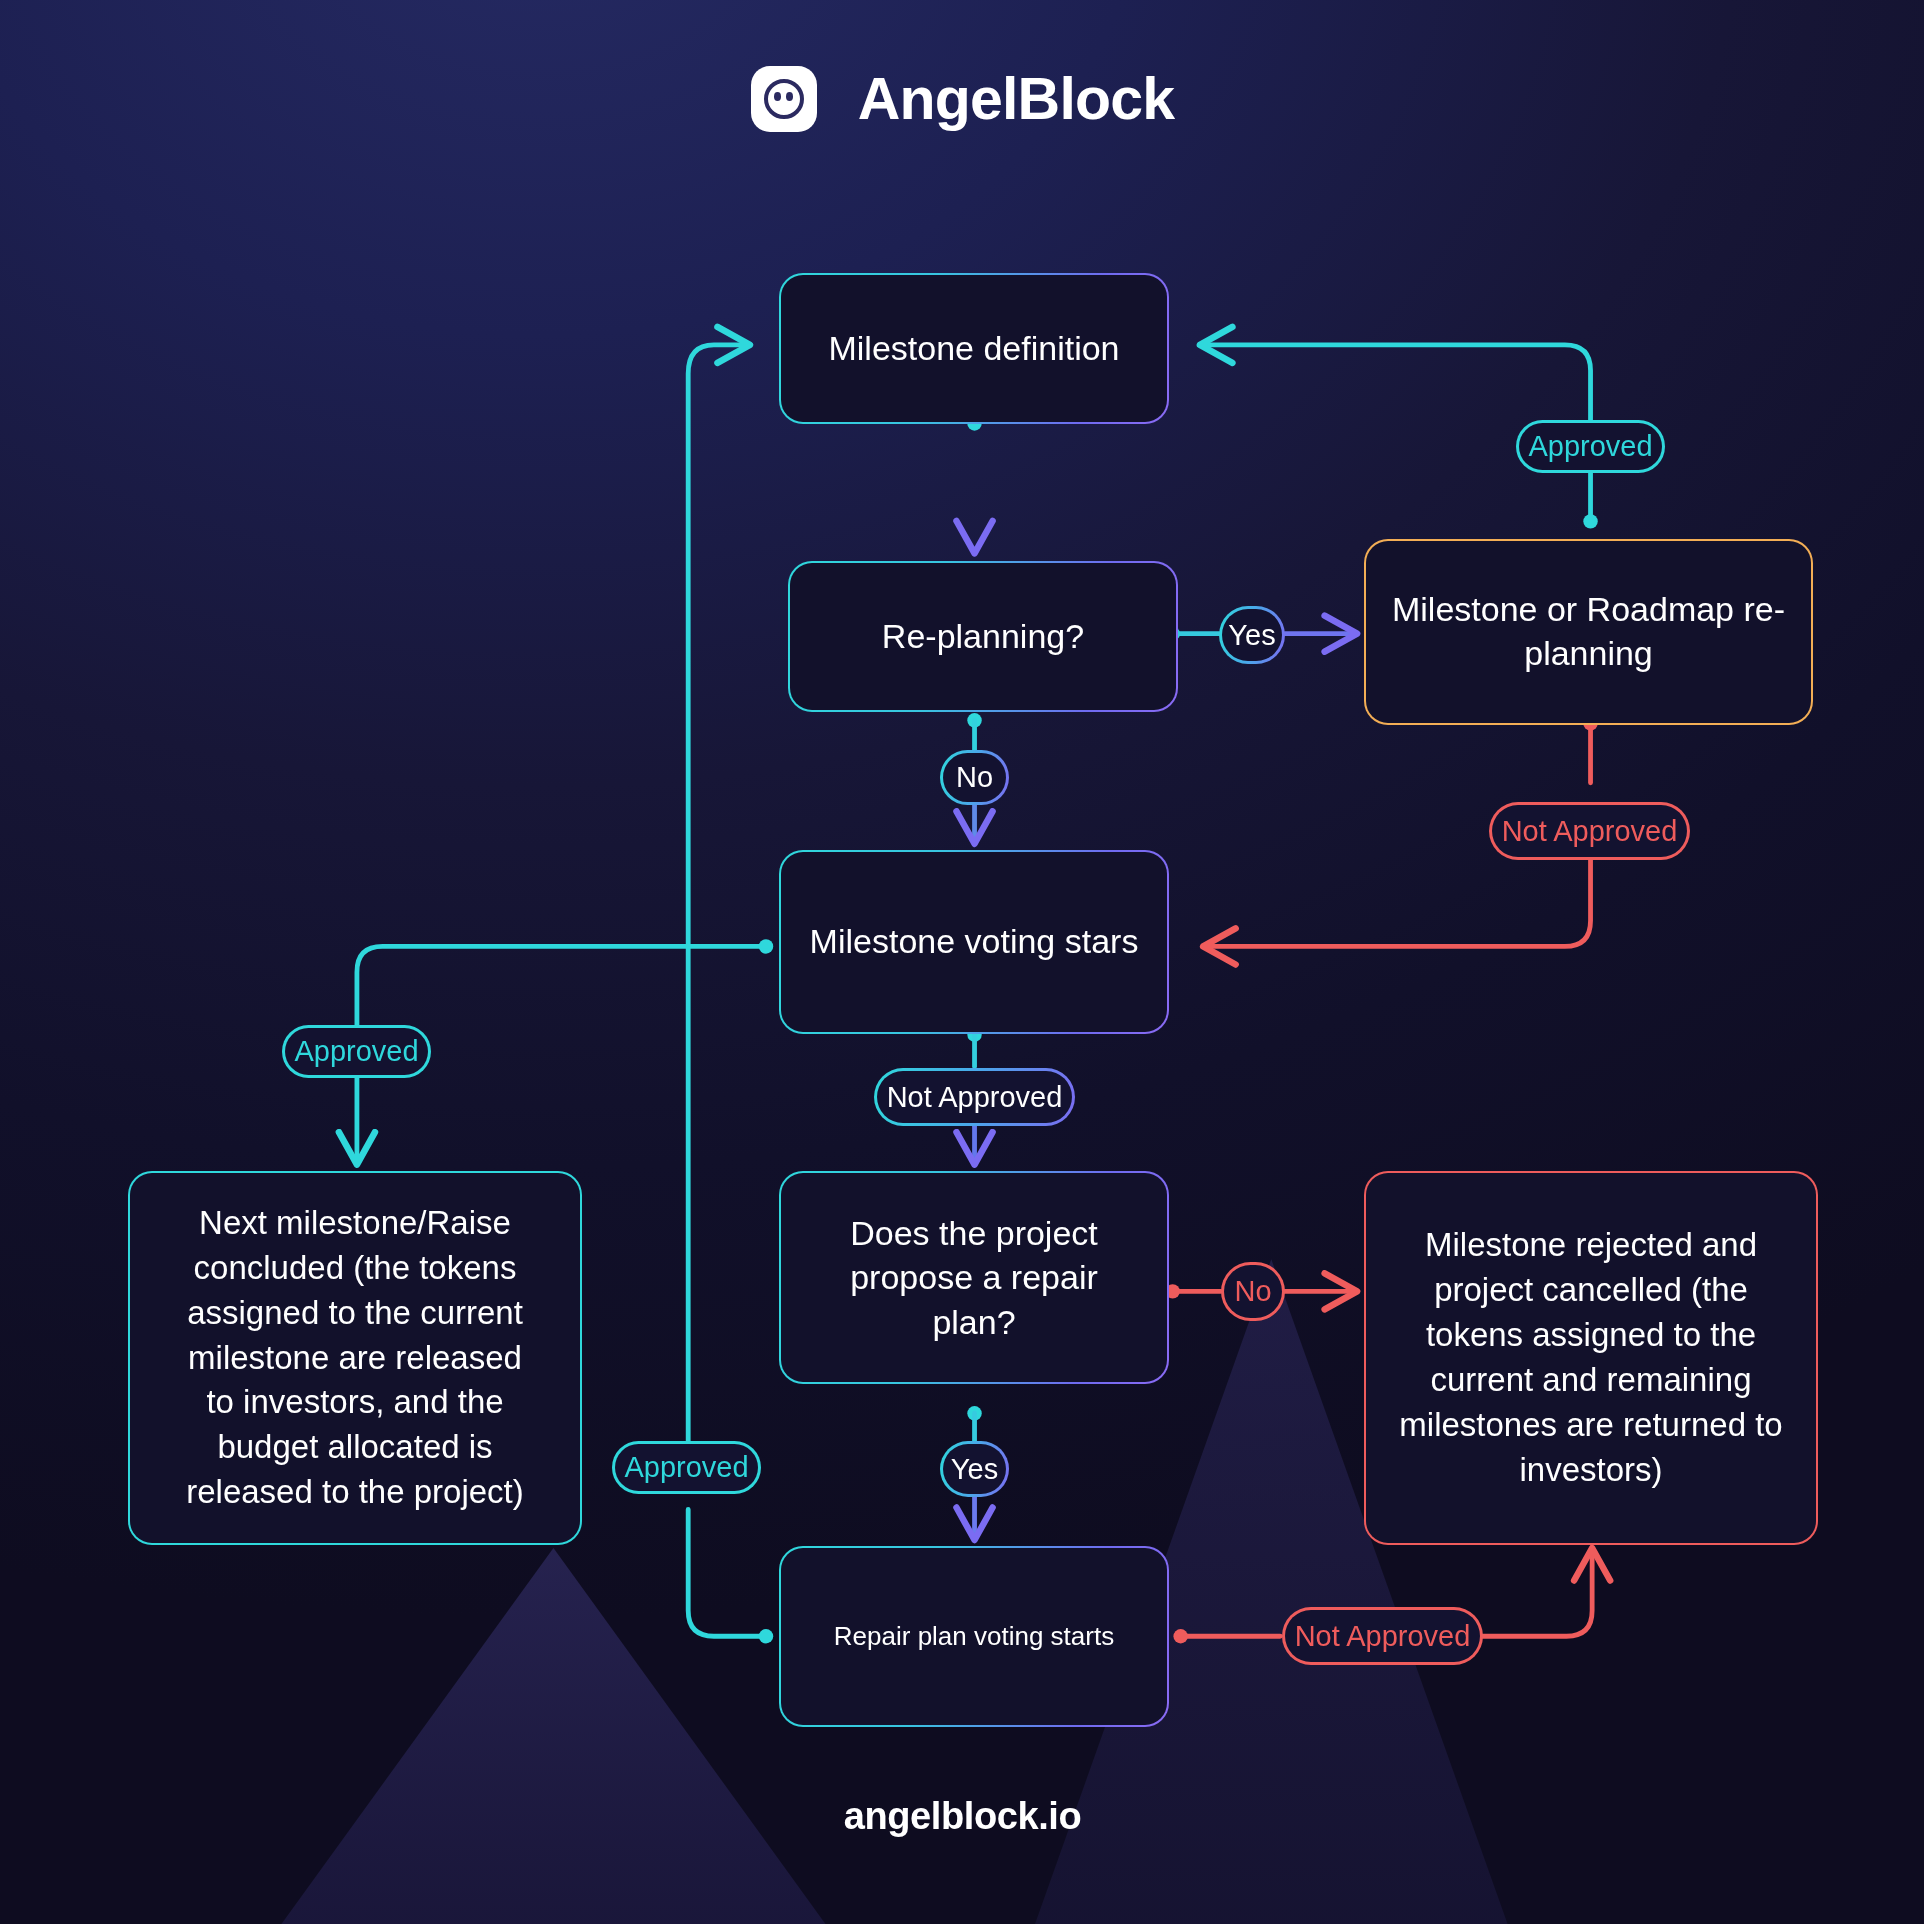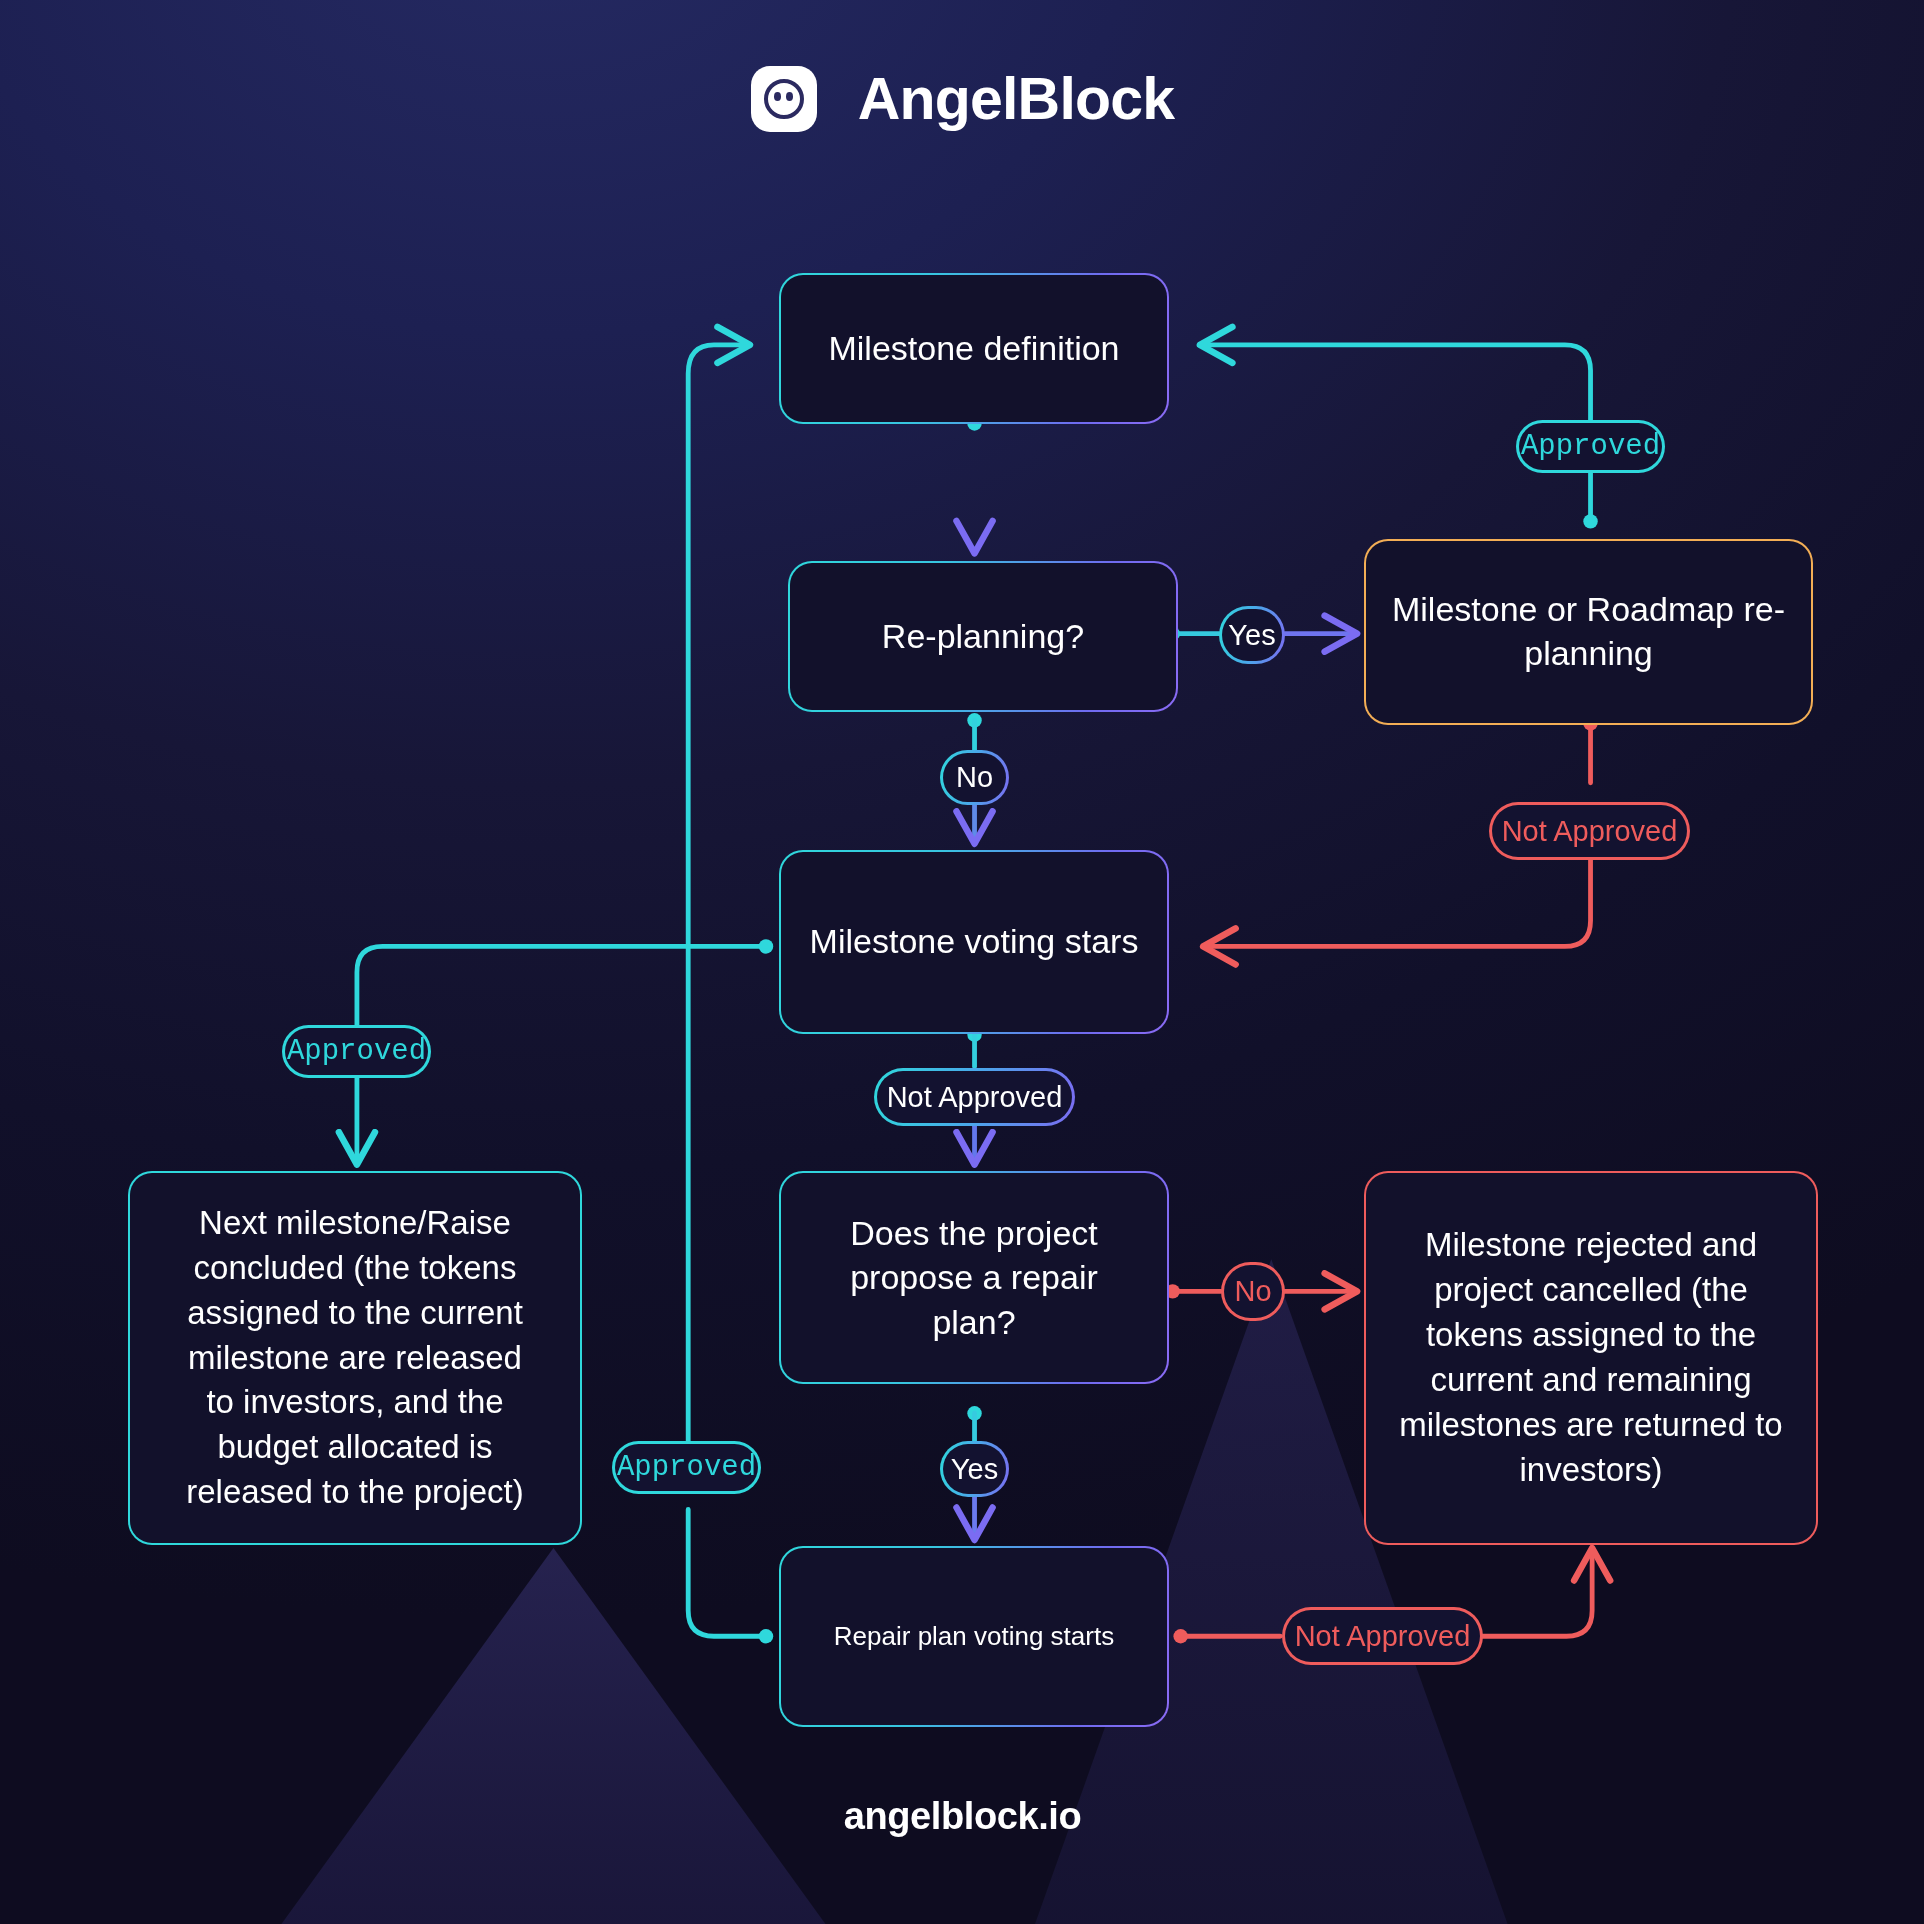--- a/index.html
+++ b/index.html
@@ -74,21 +74,21 @@
     position:absolute; z-index:6;
     border-radius:801px;
     display:flex; align-items:center; justify-content:center;
     padding:0 17.6px;
     white-space:nowrap;
     background:
       linear-gradient(#131230,#131230) padding-box,
       var(--edge) border-box;
     border:3.2px solid transparent;
   }
-  .pill.cyan  { --edge: linear-gradient(#2fd8dc,#2fd8dc); color:#2fd8dc;font-family:Liberation Mono, monospace; }
+  .pill.cyan  { --edge: linear-gradient(#2fd8dc,#2fd8dc); color:#2fd8dc; }
   .pill.red   { --edge: linear-gradient(#ef5c5c,#ef5c5c); color:#ef5c5c; }
   .pill.grad  { --edge: linear-gradient(100deg,#2fd8dc 0%, #4aa7ea 50%, #7b6cf2 100%); color:#ffffff; }
 </style>
 </head>
 <body>
 
 <div id="stage">
 
   <svg id="bgsvg" viewBox="0 0 2400 2400">
     <defs>

